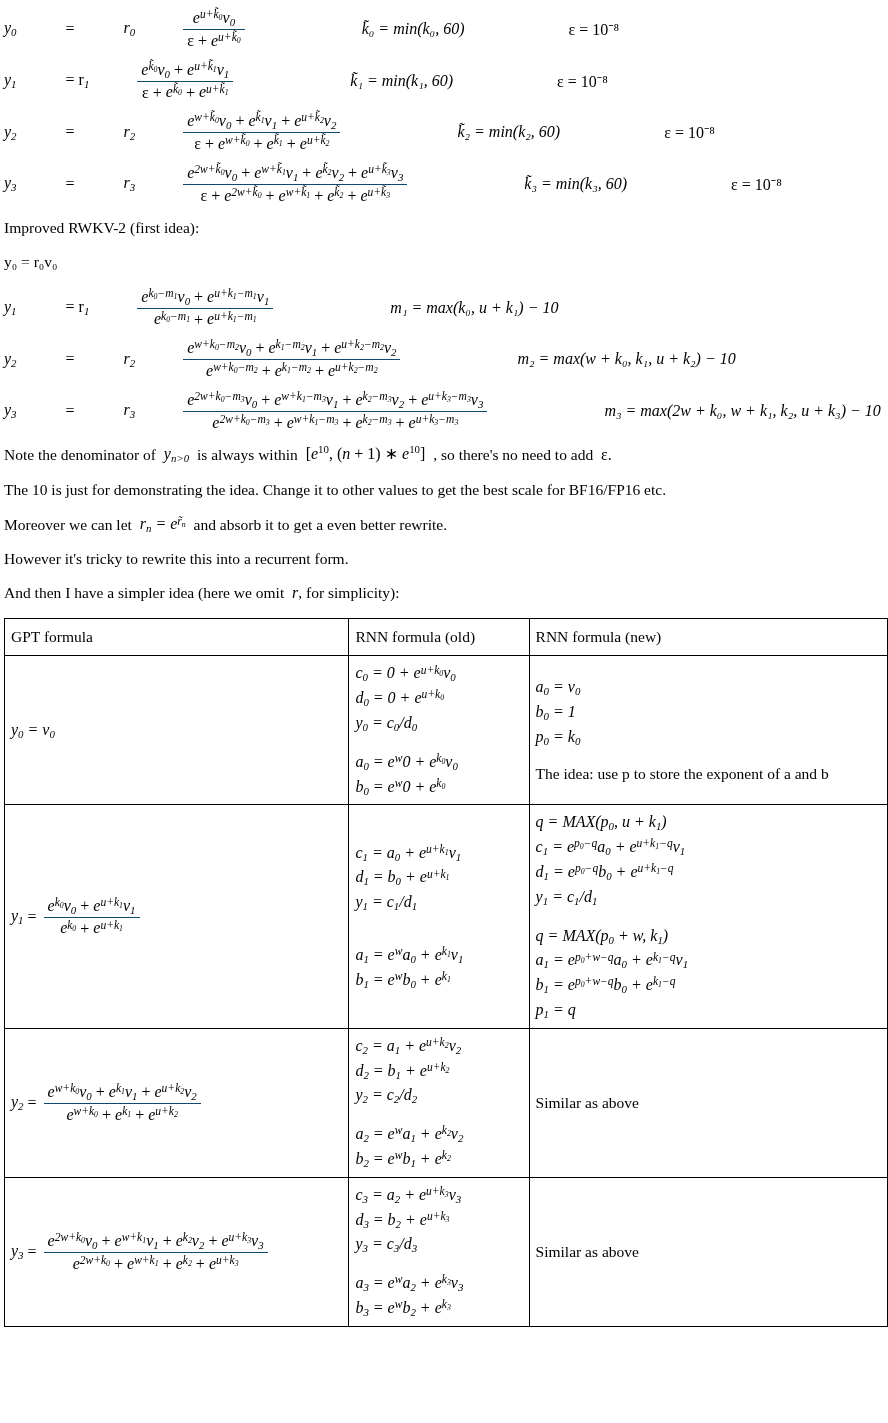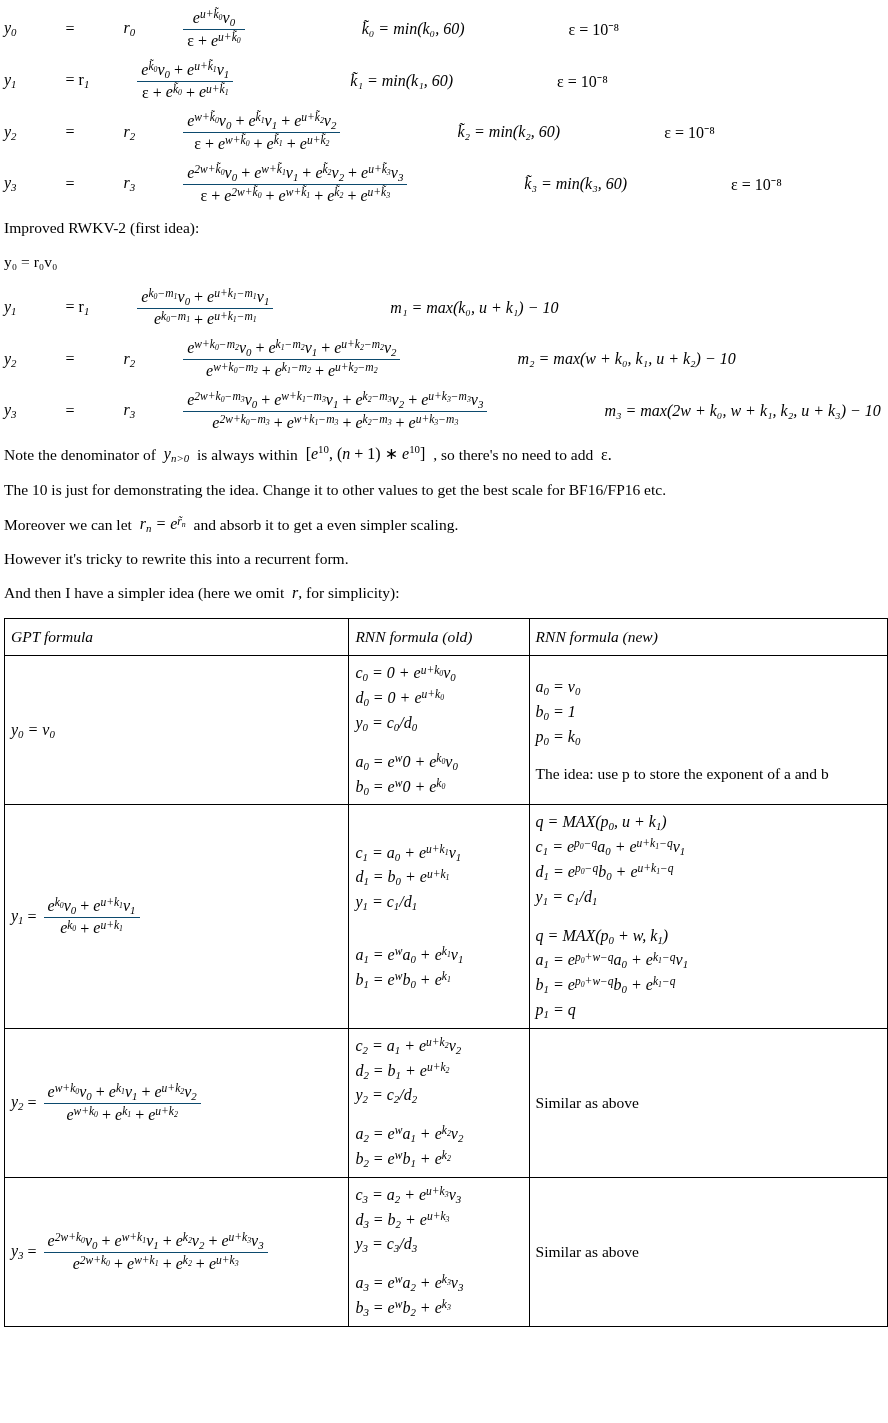--- a/index.html
+++ b/index.html
@@ -69,21 +69,20 @@
     vertical-align: middle;
     padding: 5px 6px;
     font-size: 15.5px;
     font-family: "Liberation Serif", serif;
   }
   table.grid th {
     font-weight: normal;
     text-align: left;
     vertical-align: middle;
     height: 26px;
-    font-style: italic;
   }
   td.cell-mid { vertical-align: middle; }
   td.cell-top { vertical-align: top; }
   .stack { line-height: 1.45; }
   .stack .blankline { height: 14px; }
   .colA { width: 344px; }
   .colB { width: 180px; }
   .colC { width: 358px; }
   .center-block { display: flex; align-items: center; justify-content: flex-start; }
   .note { font-size: 15.5px; }
@@ -195,21 +194,21 @@
     <span class="mr">&nbsp;[<span class="m">e</span><span class="supr">10</span>, (<span class="m">n</span> + 1) ∗ <span class="m">e</span><span class="supr">10</span>]&nbsp;</span>
     <span>, so there's no need to add</span>
     <span class="mr">&nbsp;ε.</span>
   </div>
 
   <div class="para">The 10 is just for demonstrating the idea. Change it to other values to get the best scale for BF16/FP16 etc.</div>
 
   <div class="para">
     <span>Moreover we can let</span>
     <span class="m">&nbsp;r<span class="sub">n</span> = e<span class="exp">r̃<span class="sub">n</span></span>&nbsp;</span>
-    <span>and absorb it to get a even simpler scaling.</span>
+    <span>and absorb it to get a even better rewrite.</span>
   </div>
 
   <div class="para">However it's tricky to rewrite this into a recurrent form.</div>
 
   <div class="para">
     <span>And then I have a simpler idea (here we omit</span>
     <span class="m">&nbsp;r</span><span>, for simplicity):</span>
   </div>
 
   <table class="grid">

